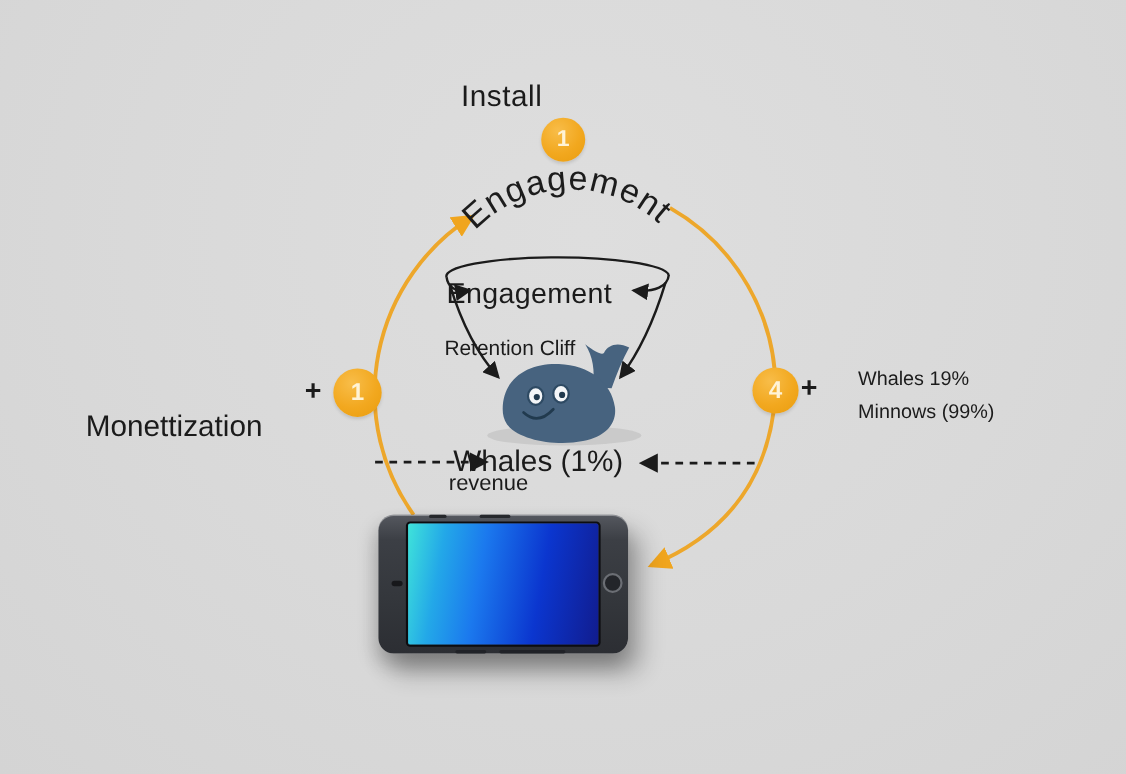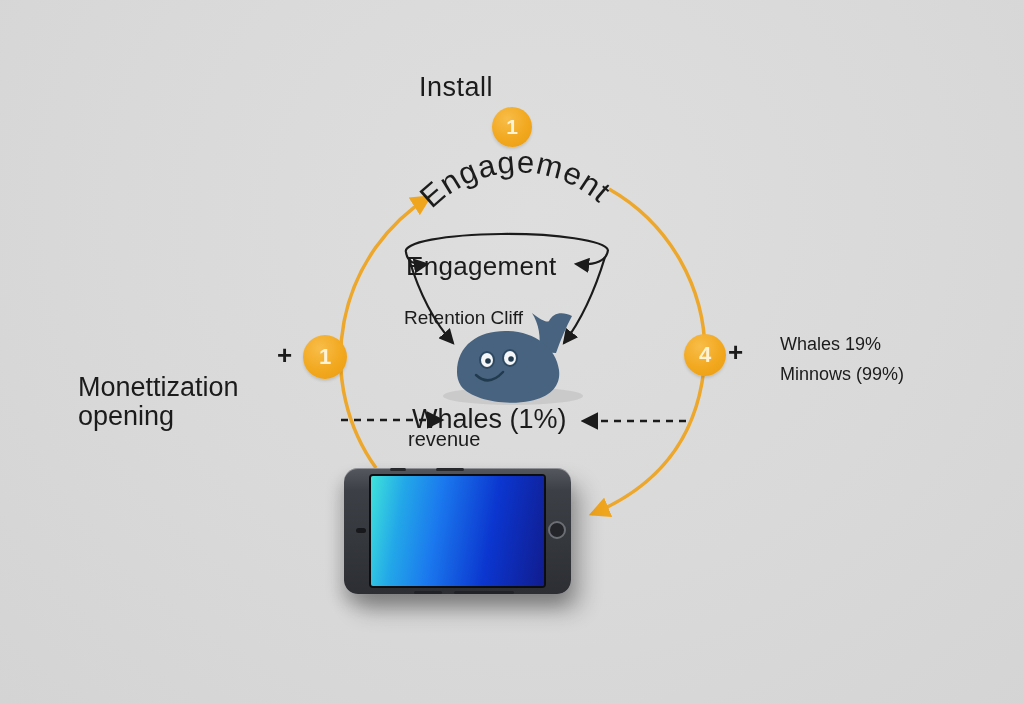--- a/index.html
+++ b/index.html
@@ -106,21 +106,20 @@
       <circle cx="511" cy="359" r="2.8" fill="#213a4e"></circle>
       <path d="M 476 375 Q 489 387 503 372" stroke="#213a4e" stroke-width="2.5" fill="none" stroke-linecap="round"></path>
     </g>
   </svg>
 
   <div class="lbl install">Install</div>
   <div class="badge badge-top">1</div>
 
   <div class="lbl mon">
     <div>Monettization</div>
-    <div>opening</div>
   </div>
   <div class="lbl plus plus-left">+</div>
   <div class="badge badge-left">1</div>
 
   <div class="badge badge-right">4</div>
   <div class="lbl plus plus-right">+</div>
   <div class="lbl aud">
     <div>Whales 19%</div>
     <div>Minnows (99%)</div>
   </div>

